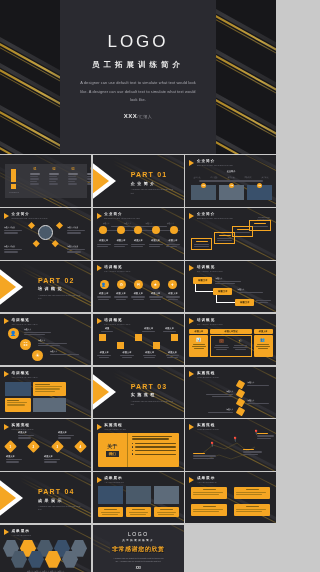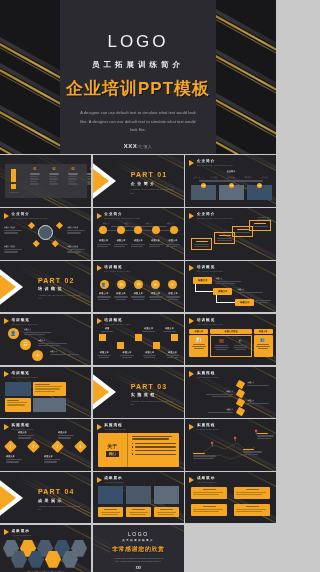--- a/index.html
+++ b/index.html
@@ -221,21 +221,20 @@
     <div class="stripe dark" style="top:60px;"></div>
     <div class="stripe" style="top:66px;"></div>
     <div class="stripe thin" style="top:70px;"></div>
     <div class="stripe dark" style="top:102px;"></div>
     <div class="stripe" style="top:108px;"></div>
   </div>
 
   <div class="hero-center">
     <div class="hero-logo">LOGO</div>
     <div class="hero-sub-cn">员工拓展训练简介</div>
-    <div class="hero-title">企业培训PPT模板</div>
     <div class="hero-body">A designer can use default text to simulate what text would look like. A designer can use default text to simulate what text would look like.</div>
     <div class="hero-author">
       <span>XXX</span><span class="sep">/汇报人</span>
     </div>
   </div>
 </div>
 
 <div class="grid">
 
   <div class="slide">

